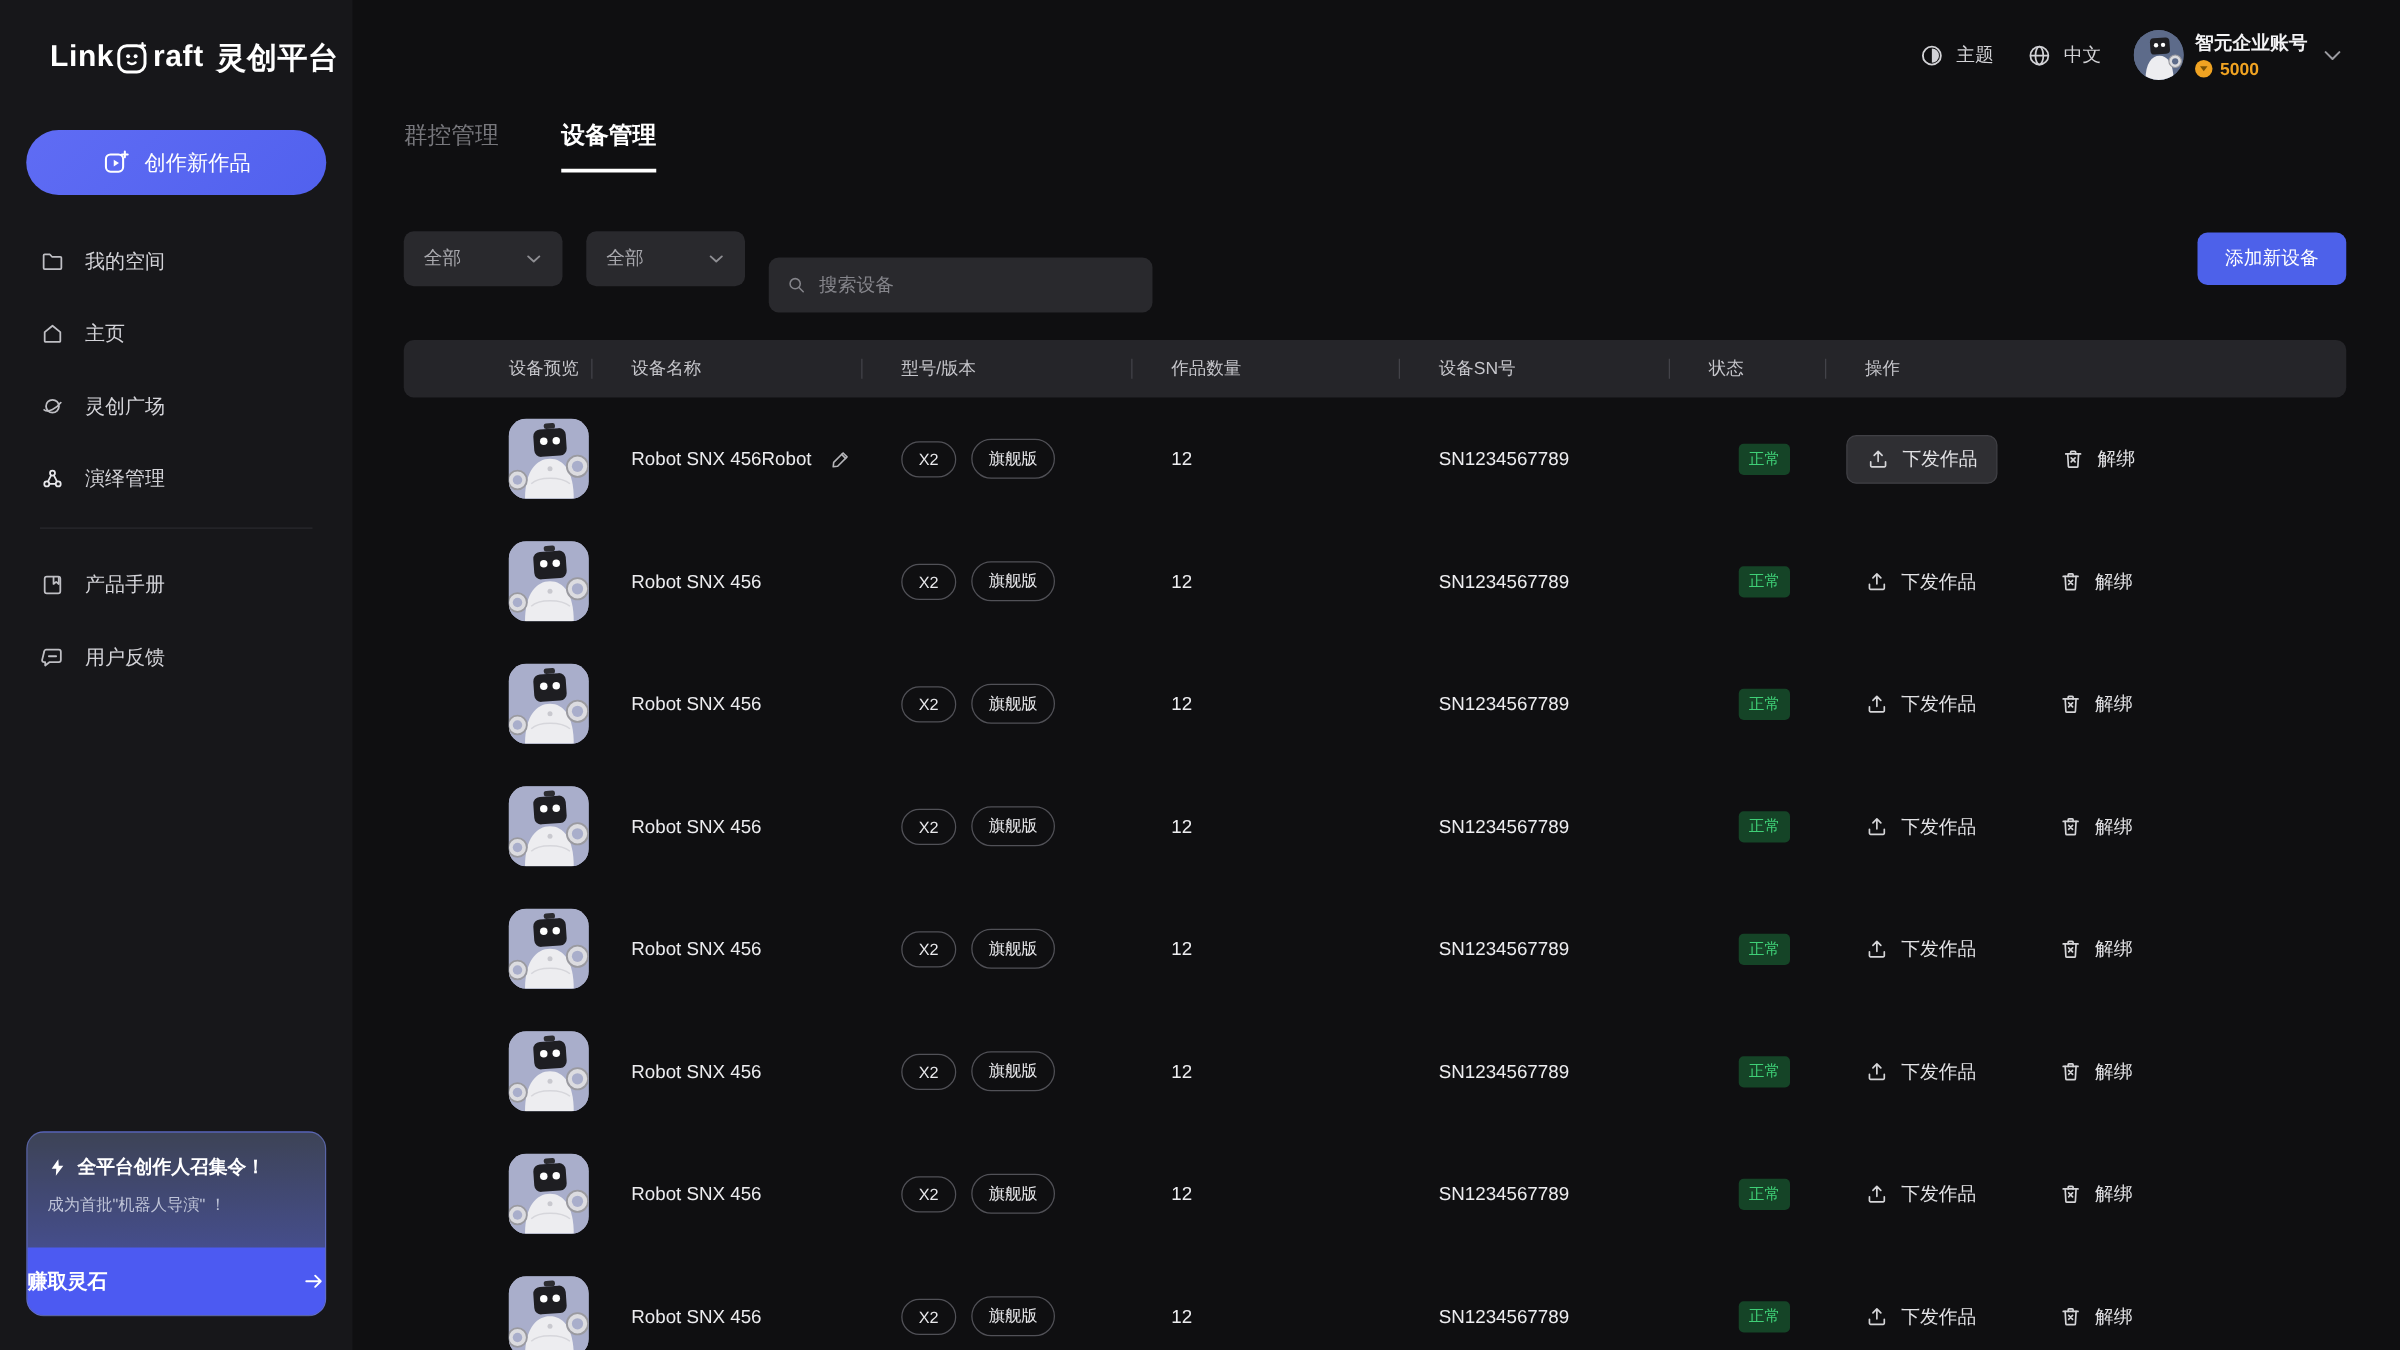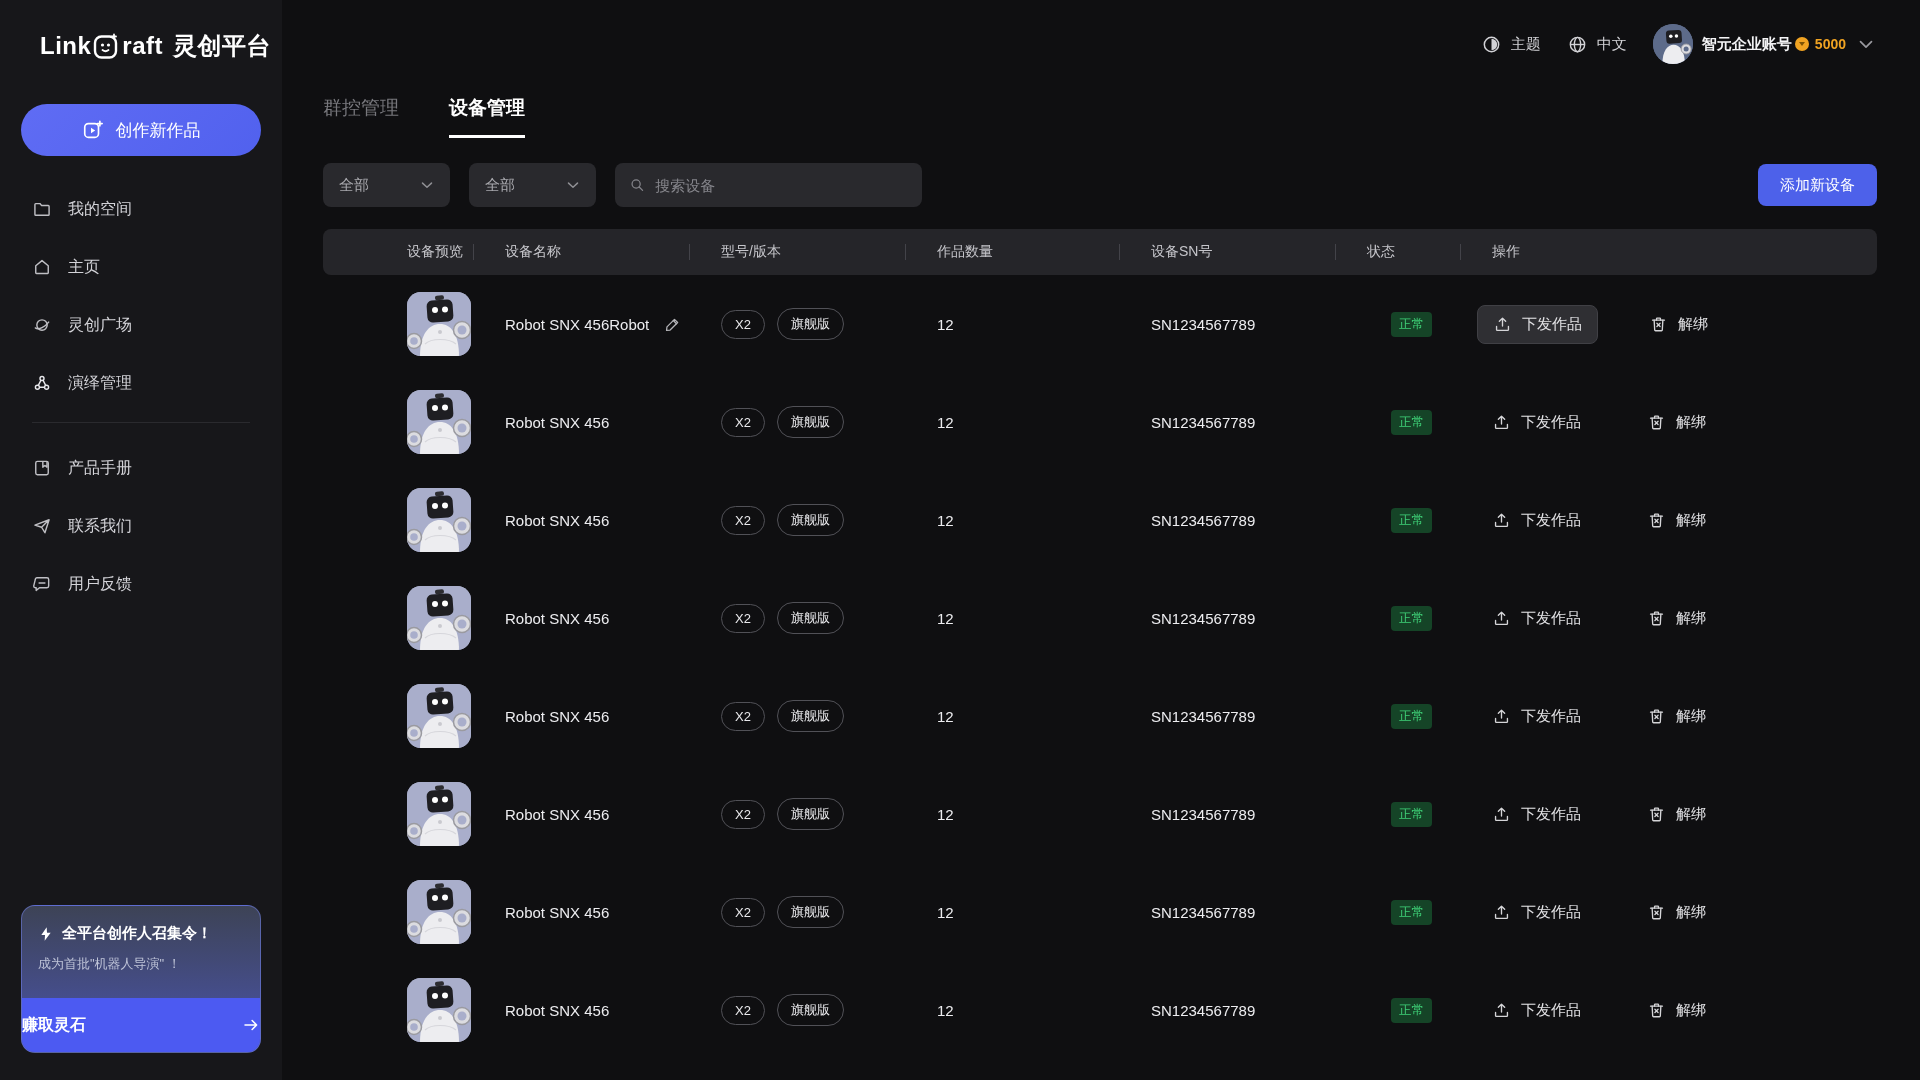--- a/index.html
+++ b/index.html
@@ -30,38 +30,38 @@
   .promo-cta { position:absolute; left:0; right:0; bottom:0; height:54px;
     background:#4c5af2; display:flex; align-items:center; justify-content:space-between; gap:10px;
     color:#fff; font-size:16px; font-weight:600; cursor:pointer; }
 
   
   .main { flex:1; position:relative; padding:0 43px 0 41px; }
 
   .topbar { position:absolute; top:24px; right:43px; display:flex; align-items:center; gap:26px; }
   .tb-item { display:flex; align-items:center; gap:9px; color:#d2d2d6; font-size:15px; cursor:pointer; }
   .avatar { width:40px; height:40px; border-radius:50%; background:#5d6b8a; overflow:hidden; flex:0 0 40px; }
-  .account { display:flex; flex-direction:row; gap:3px; }
+  .account { display:flex; flex-direction:column; gap:3px; }
   .account-name { font-size:15px; color:#f3f3f5; font-weight:600; }
   .credits { display:flex; align-items:center; gap:6px; font-size:14px; font-weight:700; color:#f0a322; }
   .coin { width:14px; height:14px; border-radius:50%; background:#f0a322; position:relative; }
   .coin::after { content:""; position:absolute; left:4px; top:5px; border-left:3px solid transparent;
     border-right:3px solid transparent; border-top:4px solid #7c5205; }
   .caret { display:inline-flex; width:22px; height:22px; cursor:pointer; }
 
   .tabs { display:flex; gap:50px; padding-top:95px; }
   .tab { font-size:19px; color:#77777c; padding-bottom:14px; cursor:pointer; }
   .tab.active { color:#ffffff; font-weight:700; border-bottom:3px solid #ffffff; }
 
   .filter-row { display:flex; align-items:center; margin-top:25px; }
   .select { width:127px; height:44px; background:#29292d; border-radius:8px; margin-right:19px;
     display:flex; align-items:center; justify-content:space-between; padding:0 14px 0 16px;
     color:#a9a9ae; font-size:15px; cursor:pointer; }
   .search { width:307px; height:44px; background:#29292d; border-radius:8px;
-    display:flex; align-items:center; gap:10px; padding:0 14px; }
+    display:flex; align-items:center; gap:10px; padding:0 14px;margin-top:43px; }
   .search input { background:transparent; border:none; outline:none; color:#cfcfd4; font-size:15px; width:100%;
     font-family:"Liberation Sans","DejaVu Sans",sans-serif; }
   .search input::placeholder { color:#85858b; }
   .add-btn { margin-left:auto; height:42px; padding:0 22px; background:#4d61ea; border:none;
     border-radius:8px; color:#fff; font-size:15px; cursor:pointer; font-family:inherit; }
 
   
   .grid-cols { display:grid; grid-template-columns:150px 216px 216px 214px 216px 125px 1fr; }
   .thead { margin-top:22px; height:46px; background:#252529; border-radius:8px; align-items:center; }
   .th { position:relative; font-size:14px; color:#c6c6cb; padding-left:32px; }
@@ -169,28 +169,20 @@
           <svg viewBox="0 0 24 24" fill="none" stroke="#bfbfc4" stroke-width="1.7" stroke-linejoin="round">
               <rect x="4.5" y="4" width="15" height="16" rx="2"></rect>
               <path d="M13 4 v7 l2.5-2 2.5 2 V4"></path>
             </svg>
         </span>
         <span>产品手册</span>
       </div>
       <div class="nav-item">
         <span class="nv-ic">
           <svg viewBox="0 0 24 24" fill="none" stroke="#bfbfc4" stroke-width="1.7" stroke-linejoin="round">
-              <path d="M3.5 11 L20.5 4.5 L15.5 20 L11.5 13.5 Z M11.5 13.5 L20.5 4.5"></path>
-            </svg>
-        </span>
-        <span>联系我们</span>
-      </div>
-      <div class="nav-item">
-        <span class="nv-ic">
-          <svg viewBox="0 0 24 24" fill="none" stroke="#bfbfc4" stroke-width="1.7" stroke-linejoin="round">
               <path d="M4 6.5 a2 2 0 0 1 2-2 h12 a2 2 0 0 1 2 2 v8 a2 2 0 0 1 -2 2 h-9 l-4 3.2 v-3.2 h-1 a2 2 0 0 1 -2-2 Z"></path>
               <path d="M8.5 10.8 h7" stroke-linecap="round"></path>
             </svg>
         </span>
         <span>用户反馈</span>
       </div>
     </nav>
 
     <div class="promo">
       <div class="promo-top">

